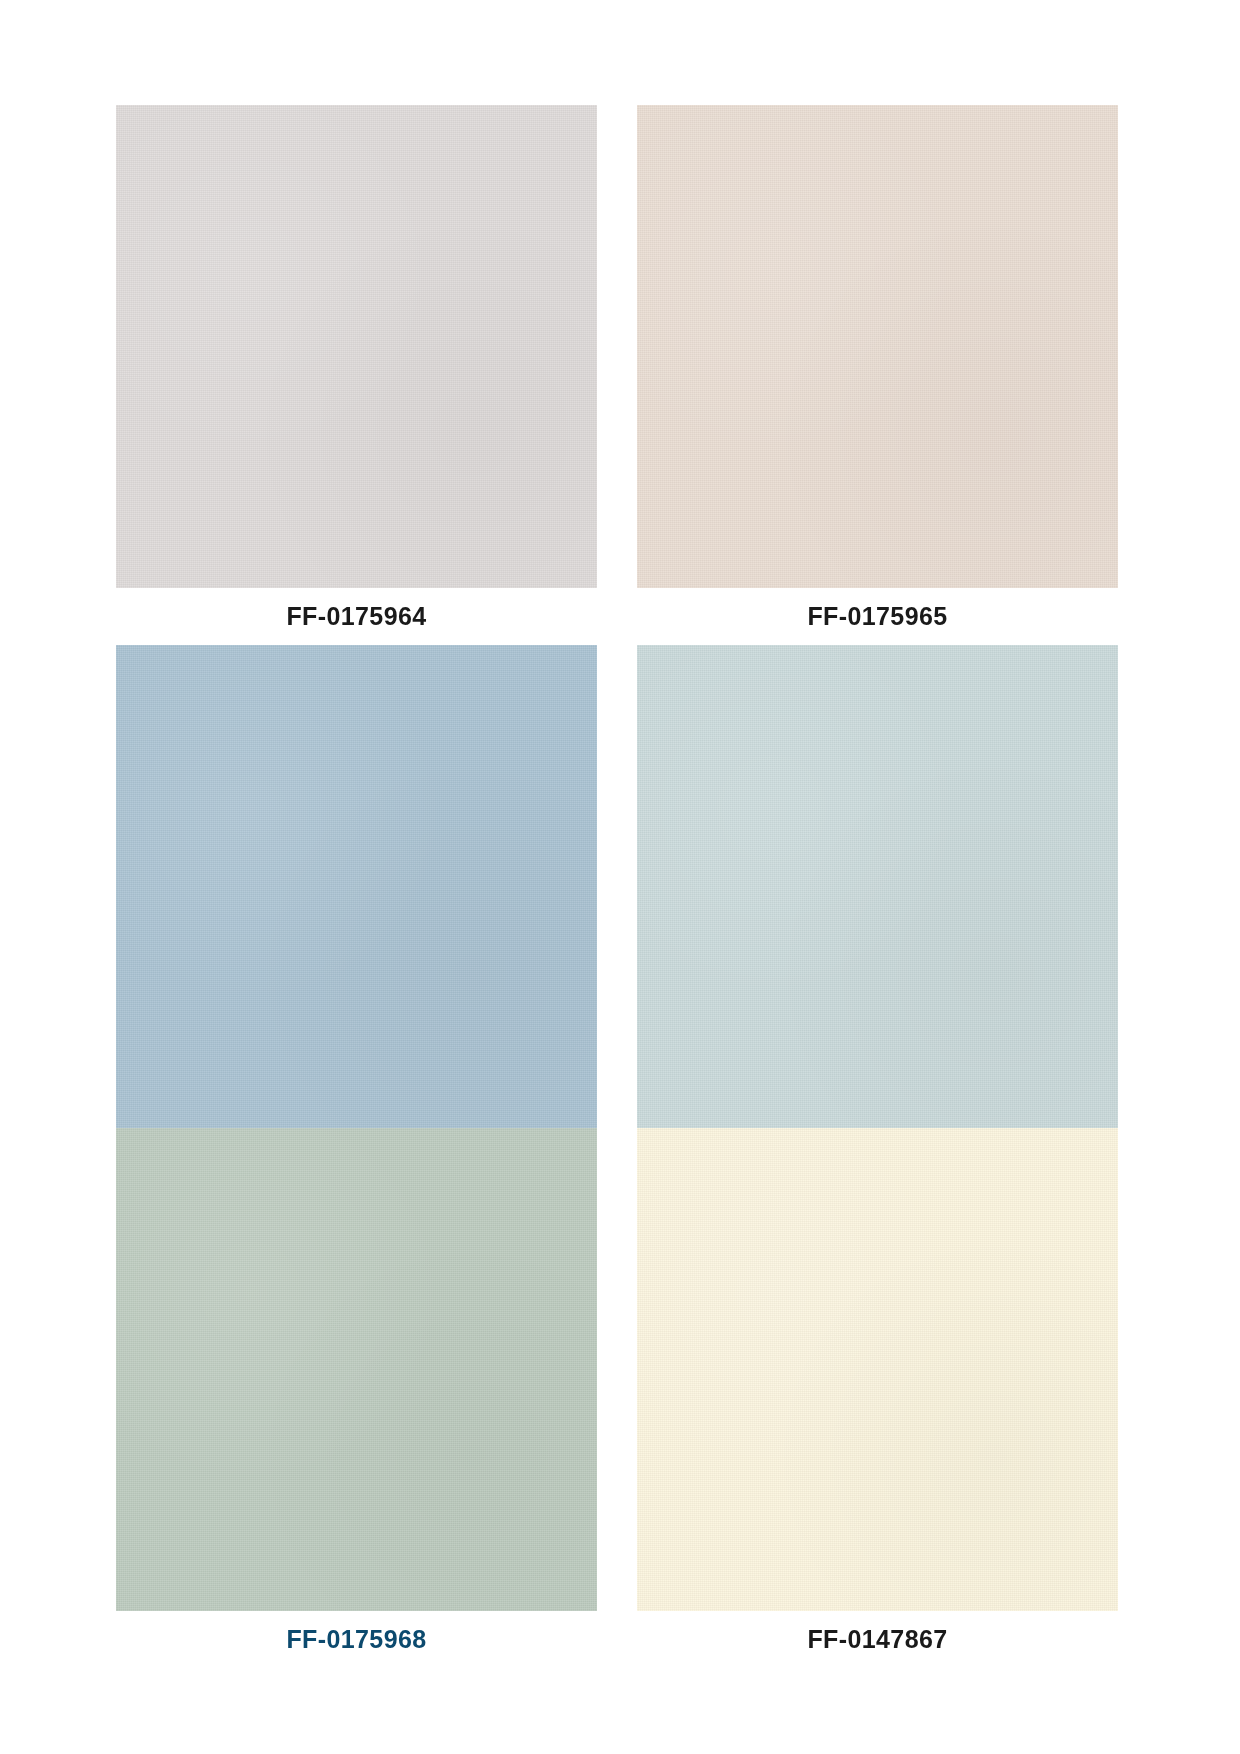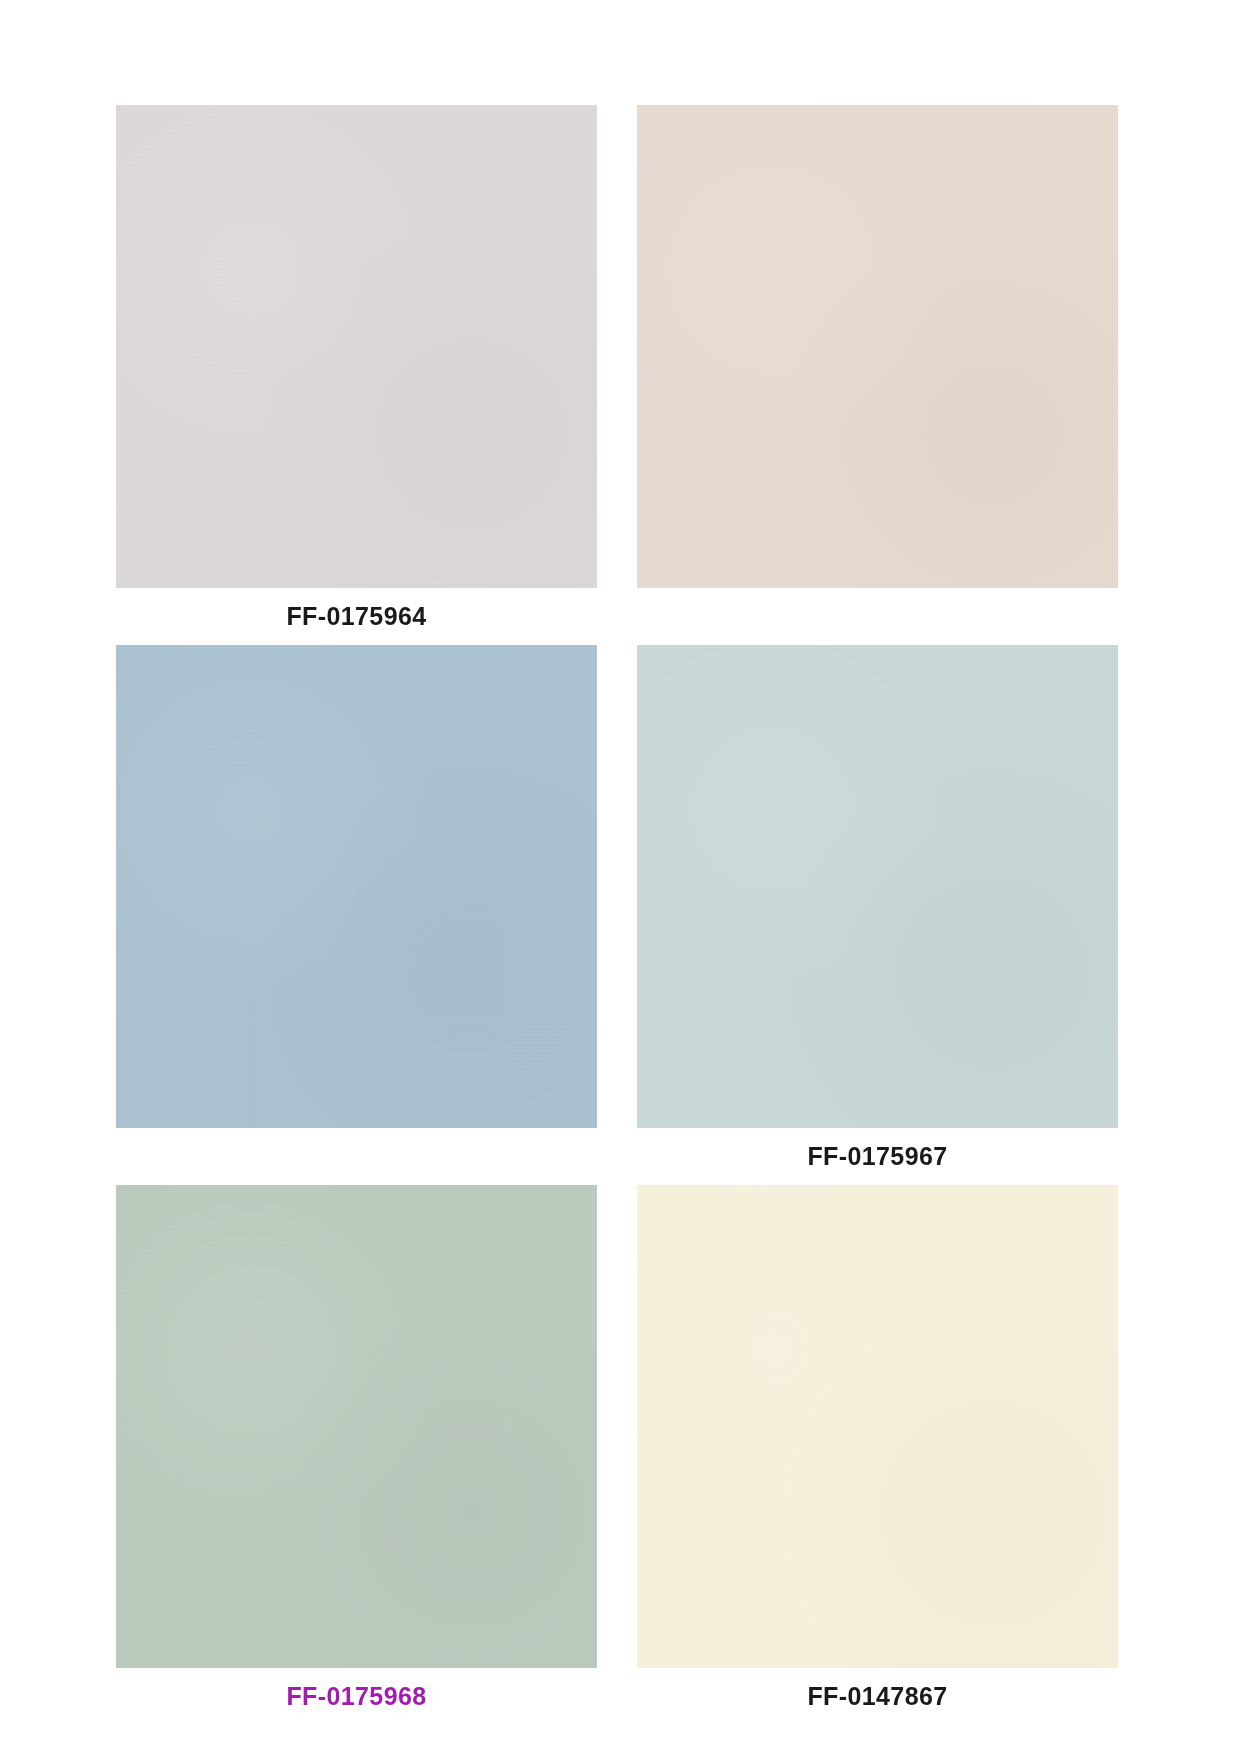--- a/index.html
+++ b/index.html
@@ -87,34 +87,34 @@
 <div class="sheet">
   <div class="swatch-grid">
 
     <div class="swatch-cell">
       <div class="swatch-chip" style="background-color: rgb(222, 218, 217);"></div>
       <div class="swatch-caption" style="color: rgb(26, 26, 26);">FF-0175964</div>
     </div>
 
     <div class="swatch-cell">
       <div class="swatch-chip" style="background-color: rgb(233, 220, 210);"></div>
+      <div class="swatch-caption" style="color: rgb(26, 26, 26);">FF-0175965</div>
     </div>
 
     <div class="swatch-cell">
       <div class="swatch-chip" style="background-color: rgb(169, 194, 210);"></div>
     </div>
 
     <div class="swatch-cell">
       <div class="swatch-chip" style="background-color: rgb(201, 217, 218);"></div>
-      <div class="swatch-caption" style="color: rgb(26, 26, 26);">FF-0175967</div>
     </div>
 
     <div class="swatch-cell">
       <div class="swatch-chip" style="background-color: rgb(188, 203, 190);"></div>
-      <div class="swatch-caption" style="color: #a21caf;">FF-0175968</div>
+      <div class="swatch-caption" style="color: #0c4a6e;">FF-0175968</div>
     </div>
 
     <div class="swatch-cell">
       <div class="swatch-chip" style="background-color: rgb(251, 244, 221);"></div>
       <div class="swatch-caption" style="color: rgb(26, 26, 26);">FF-0147867</div>
     </div>
 
   </div>
 </div>
 

